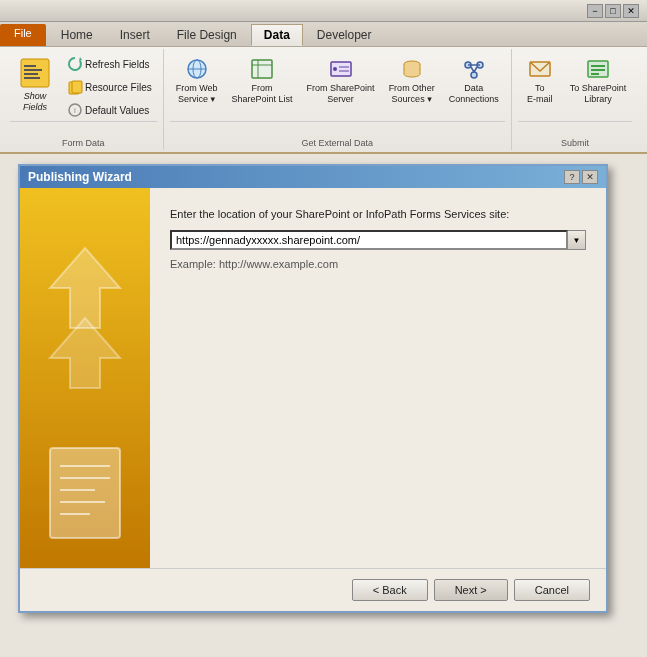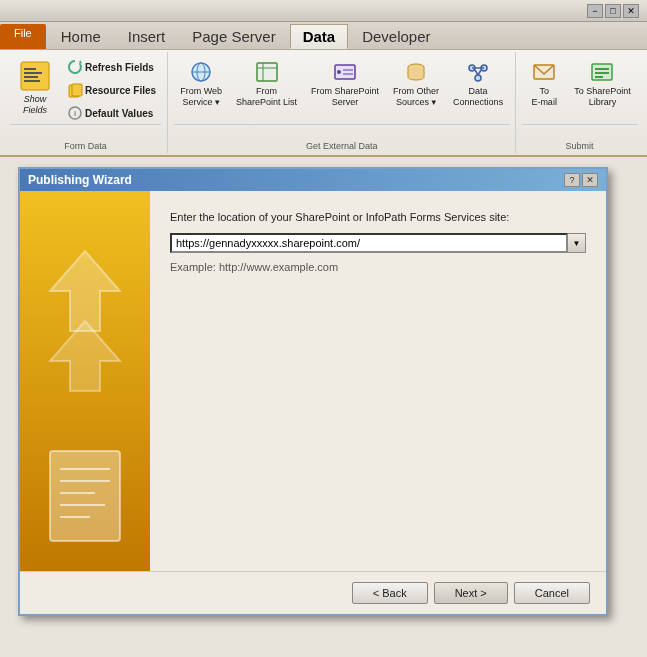--- a/index.html
+++ b/index.html
@@ -29,21 +29,21 @@
 
     
     .tab-strip {
       display: flex;
       padding-top: 2px;
       background: linear-gradient(to bottom, #ddd8ce, #ccc6bc);
       border-bottom: 1px solid #b0a898;
     }
     .tab {
       padding: 3px 12px;
-      font-size: 15px;
+      font-size: 12px;
       cursor: pointer;
       border: 1px solid transparent;
       border-bottom: none;
       margin-right: 1px;
       background: transparent;
       color: #333;
     }
     .tab.active {
       background: linear-gradient(to bottom, #f5f3ef, #e8e4de);
       border: 1px solid #b0a080;
@@ -118,21 +118,21 @@
       gap: 2px;
       padding: 2px 4px;
       cursor: pointer;
       border: 1px solid transparent;
       border-radius: 2px;
       font-size: 10px;
       color: #222;
     }
     .small-btn-icon { width: 16px; height: 16px; }
 
-    .small-btns-col { display: flex; flex-direction: column; gap: 1px; justify-content: flex-start; padding-top: 2px; font-weight: bold; }
+    .small-btns-col { display: flex; flex-direction: column; gap: 1px; justify-content: flex-start; padding-top: 2px; }
 
     
     .med-btn {
       display: flex;
       flex-direction: column;
       align-items: center;
       justify-content: center;
       padding: 3px 5px;
       cursor: pointer;
       border: 1px solid transparent;
@@ -301,21 +301,21 @@
     <div class="title-icon">✕</div>
   </div>
 </div>
 
 <div class="ribbon">
 
   <div class="tab-strip">
     <div class="file-tab">File</div>
     <div class="tab">Home</div>
     <div class="tab">Insert</div>
-    <div class="tab">Page Server</div>
+    <div class="tab">File Design</div>
     <div class="tab active">Data</div>
     <div class="tab">Developer</div>
   </div>
 
   <div class="ribbon-content">
 
     <div class="ribbon-group">
       <div class="ribbon-buttons">
 
         <div class="big-btn">

